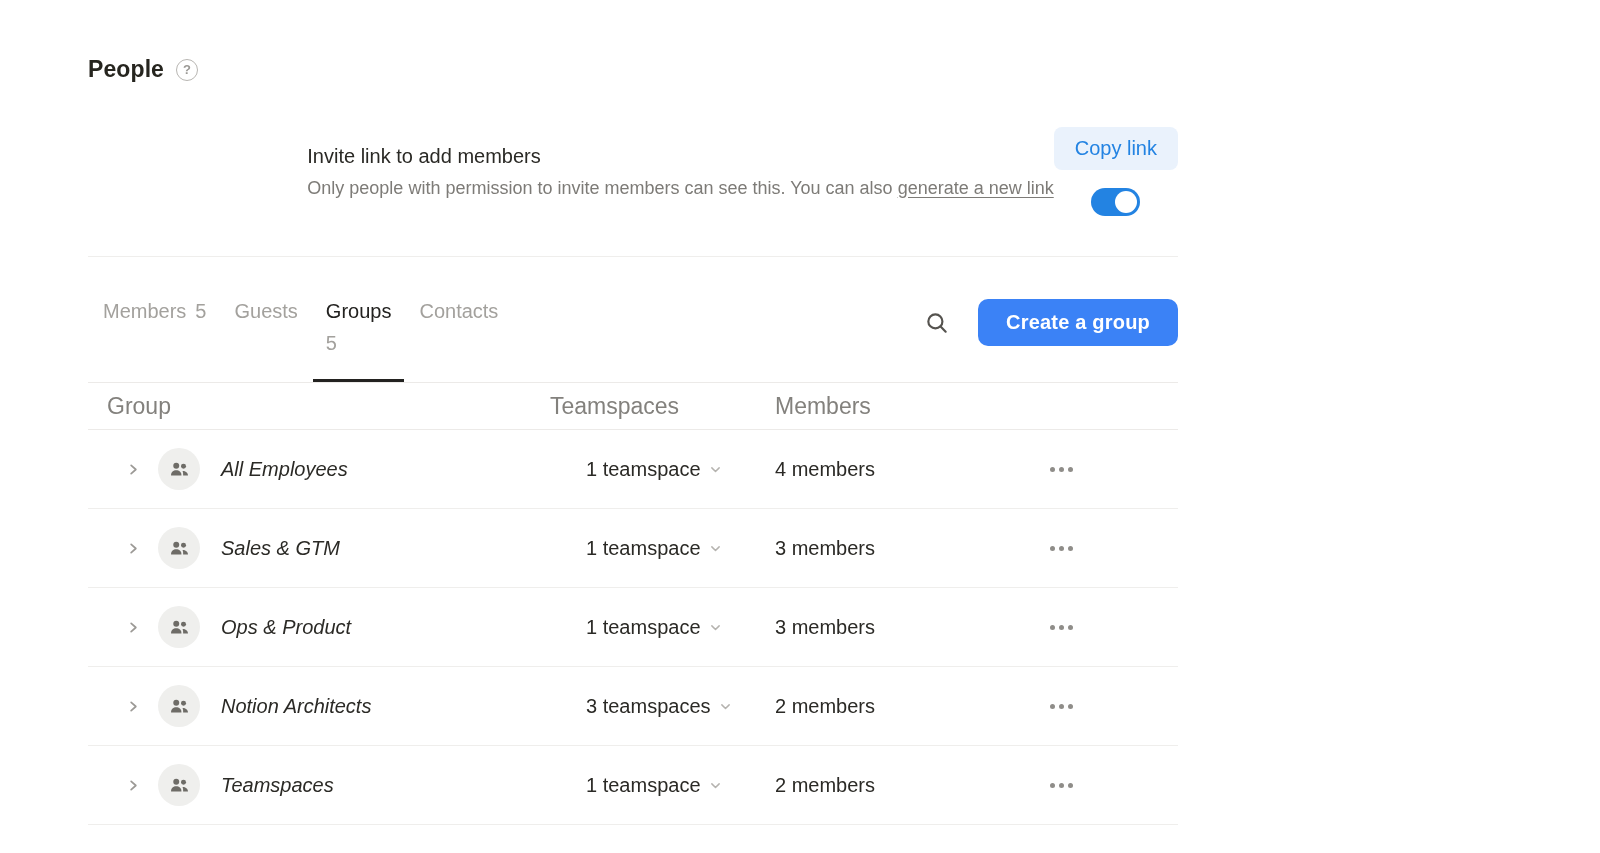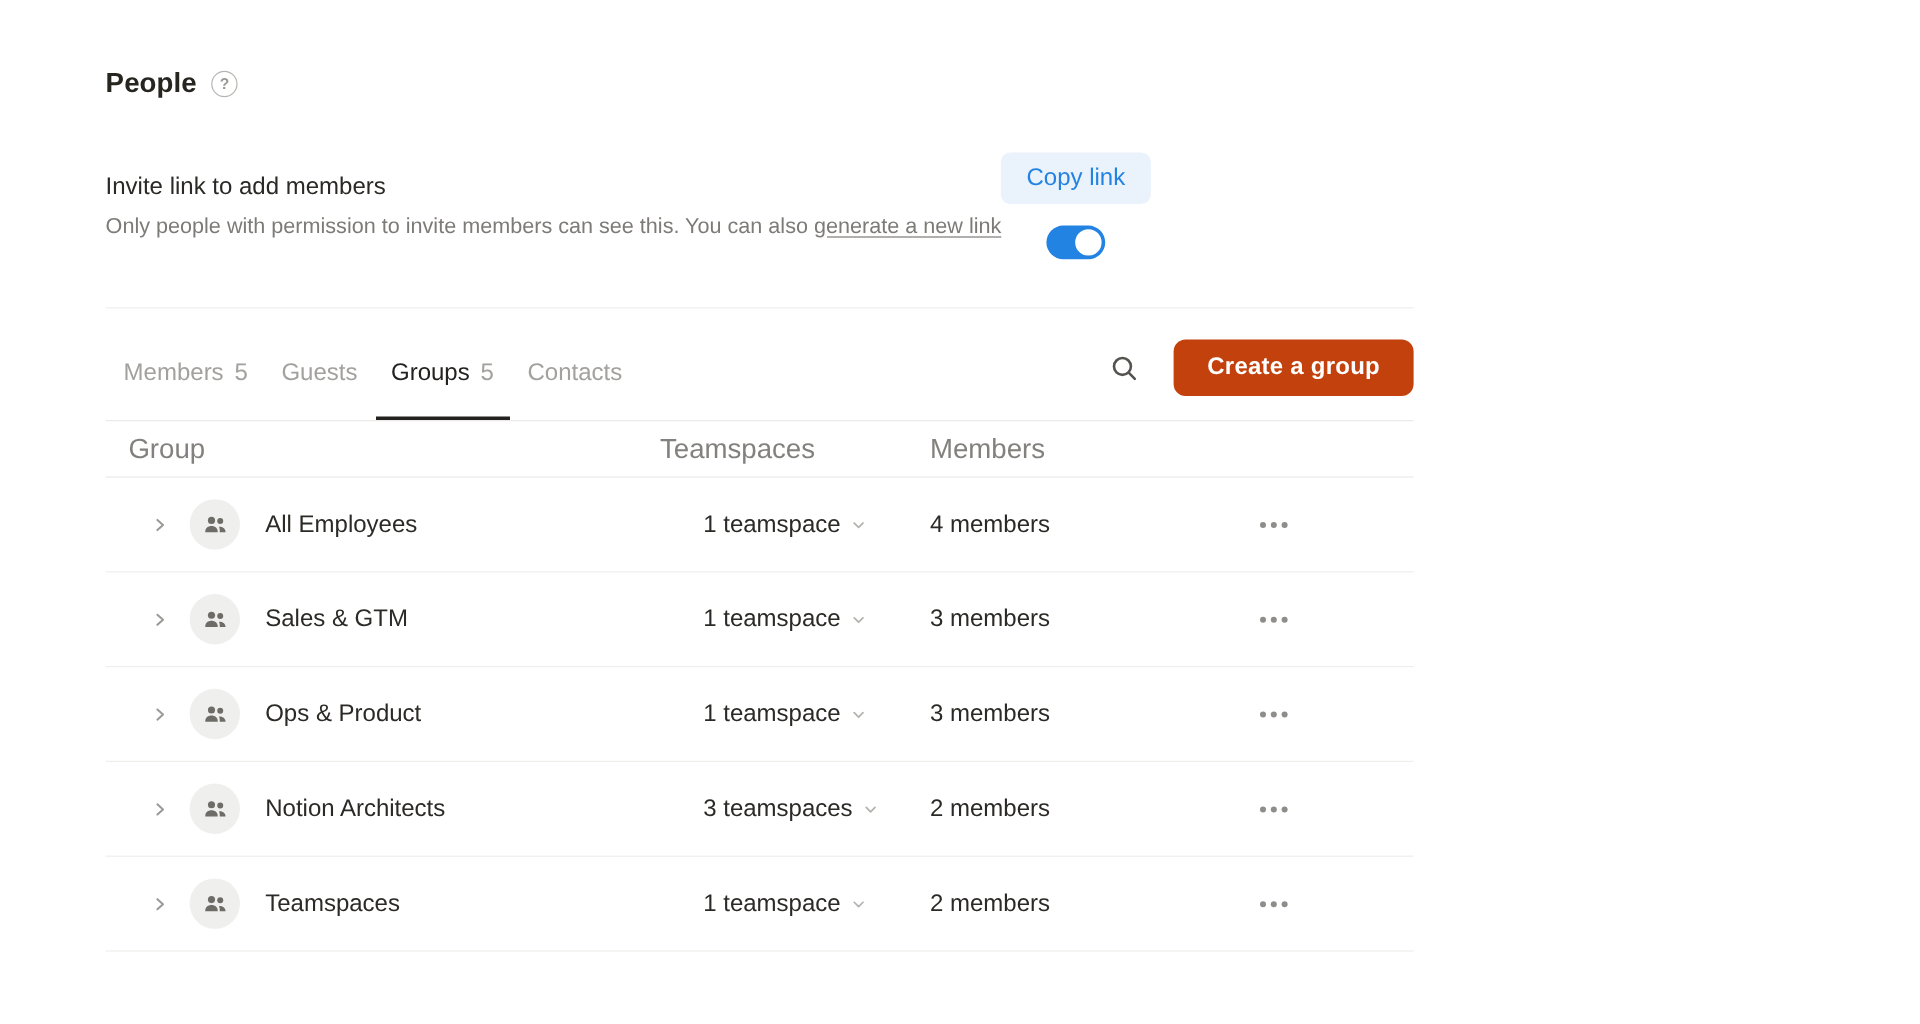--- a/index.html
+++ b/index.html
@@ -16,21 +16,21 @@
   .page-title { font-size: 23px; font-weight: 700; letter-spacing: .1px; color: #26251f; }
   .help-icon {
     width: 22px; height: 22px; border-radius: 50%;
     border: 1.6px solid #b8b6b2; color: #9b9995;
     font-size: 13px; font-weight: 600;
     display: flex; align-items: center; justify-content: center;
     cursor: pointer; user-select: none;
   }
 
   
-  .invite-row { display: flex; justify-content: flex-start; align-items: center; margin-top: 44px; }
+  .invite-row { display: flex; justify-content: flex-end; align-items: center; margin-top: 44px; }
   .invite-heading { font-size: 20px; color: #2a2925; }
   .invite-desc { font-size: 18px; color: #7d7b77; margin-top: 10px; }
   .invite-desc a { color: #7d7b77; text-decoration: underline; text-underline-offset: 3px; cursor: pointer; }
   .invite-actions { display: flex; align-items: center; gap: 18px; flex-direction: column; }
   .copy-link-btn {
     background: #eaf2fc; color: #2383e2;
     font-size: 20px; font-weight: 500;
     font-family: inherit;
     border: none; border-radius: 8px;
     padding: 10px 21px; cursor: pointer;
@@ -51,46 +51,46 @@
     display: flex; justify-content: space-between; align-items: center;
     border-bottom: 1px solid #eceae8;
   }
   .tabs { display: flex; gap: 2px; margin-left: 2px; }
   .tab {
     display: flex; align-items: baseline; gap: 9px;
     padding: 43px 13px 27px; cursor: pointer;
     font-size: 20px; color: #a3a19d;
   }
   .tab .tab-count { color: #a3a19d; }
-  .tab.active { color: #232220; font-weight: 500; box-shadow: inset 0 -3px 0 #232220; }
+  .tab.active { color: #232220; font-weight: 500; box-shadow: inset 0 -3px 0 #232220; flex-direction: column; }
   .tab.active .tab-count { color: #a3a19d; font-weight: 400; }
   .tabs-actions { display: flex; align-items: center; gap: 28px; margin-top: 6px; }
   .search-btn { cursor: pointer; display: flex; align-items: center; }
   .create-group-btn {
-    background: #c2410c; color: #ffffff;
+    background: #3b82f6; color: #ffffff;
     font-size: 20px; font-weight: 700; font-family: inherit;
     border: none; border-radius: 10px;
     padding: 12px 28px; cursor: pointer; letter-spacing: .2px;
   }
 
   
   .grid-cols { display: grid; grid-template-columns: 1fr 225px 245px 158px; align-items: center; }
   .thead {
     height: 47px; font-size: 23px; color: #83817d;
     border-bottom: 1px solid #eceae8;
   }
   .thead .th-group { padding-left: 19px; }
   .trow { height: 79px; border-bottom: 1px solid #efeeec; }
   .group-cell { display: flex; align-items: center; }
   .expand-btn { margin-left: 38px; display: flex; cursor: pointer; flex: none; }
   .group-avatar {
     margin-left: 17px; width: 42px; height: 42px; border-radius: 50%;
     background: #efefed; display: flex; align-items: center; justify-content: center; flex: none;
   }
-  .group-name { margin-left: 21px; font-size: 20px; color: #2b2a26; white-space: nowrap; }
+  .group-name { margin-left: 21px; font-size: 20px; color: #2b2a26; white-space: nowrap; font-style: italic; }
   .teamspace-cell { display: flex; align-items: center; gap: 8px; cursor: pointer; margin-left: 36px; }
   .cell-text { font-size: 20px; color: #2b2a26; white-space: nowrap; }
   .members-cell { font-size: 20px; color: #2b2a26; }
   .actions-cell { display: flex; padding-left: 28px; }
   .menu-btn { display: flex; gap: 4px; cursor: pointer; padding: 6px 2px; }
   .menu-btn i { width: 5px; height: 5px; border-radius: 50%; background: #8f8d89; }
 </style>
 </head>
 <body>
 

